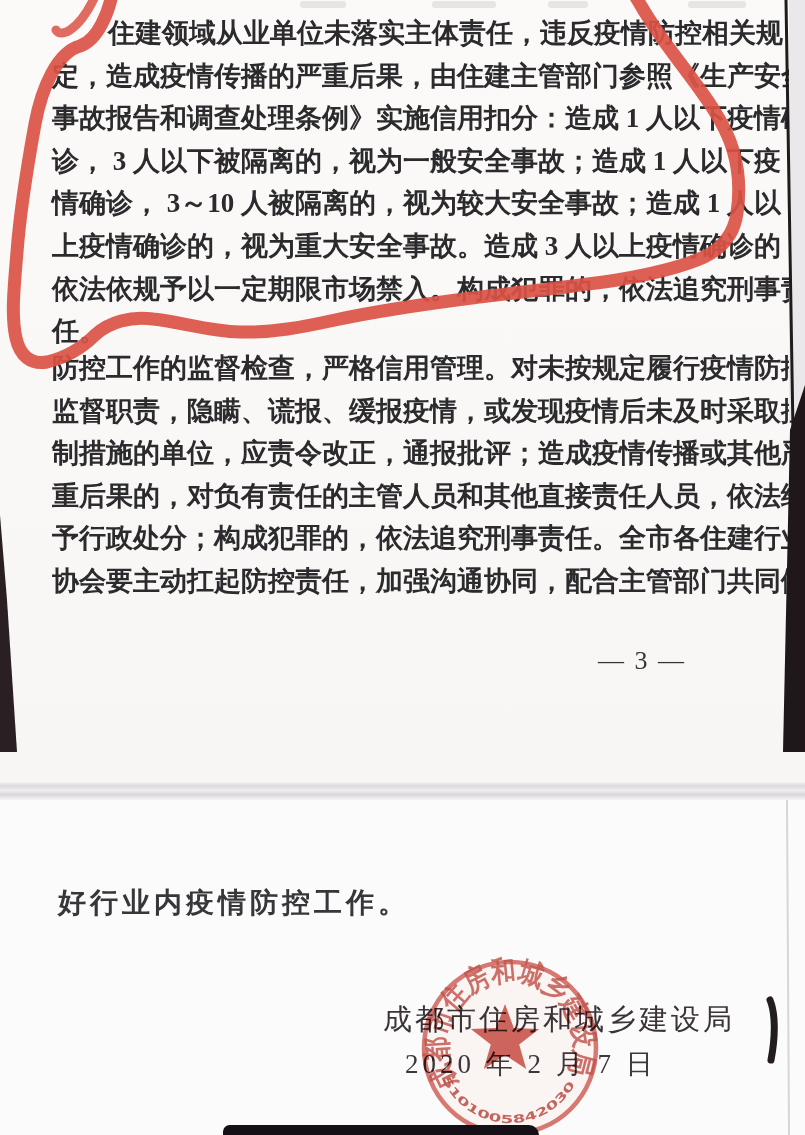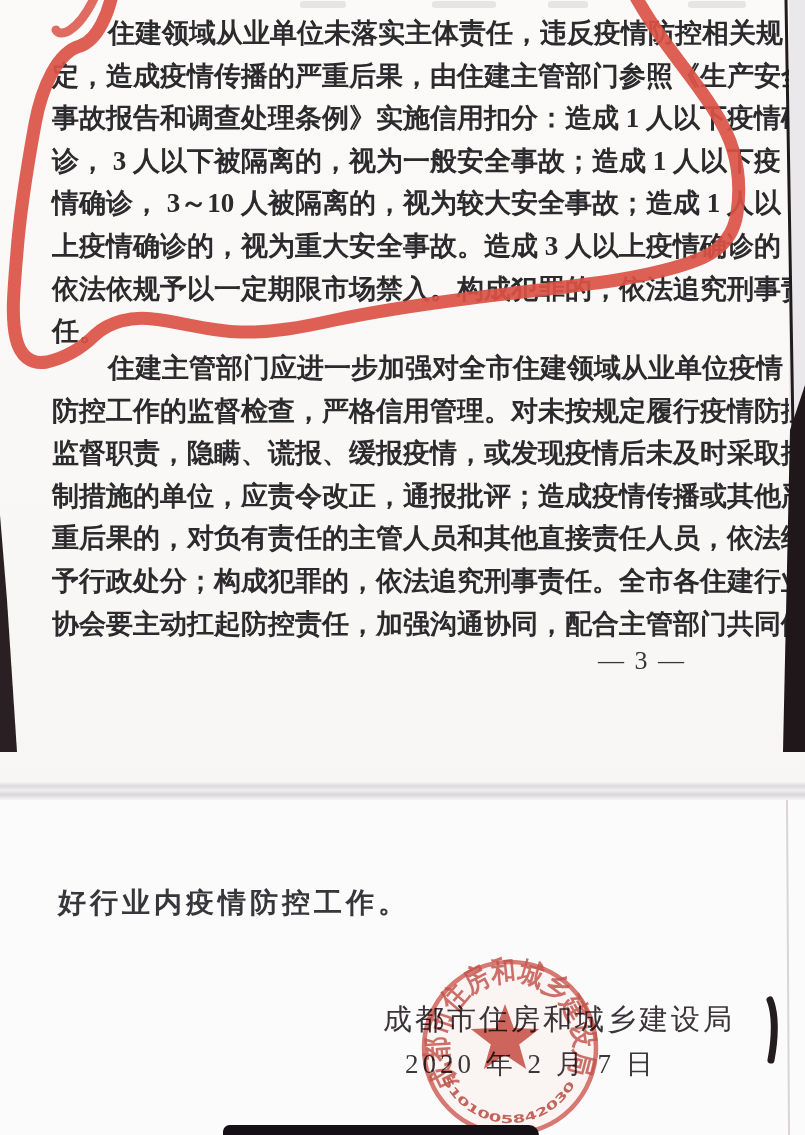--- a/index.html
+++ b/index.html
@@ -61,21 +61,20 @@
       <div class="line">定，造成疫情传播的严重后果，由住建主管部门参照《生产安全</div>
       <div class="line">事故报告和调查处理条例》实施信用扣分：造成 1 人以下疫情确</div>
       <div class="line">诊， 3 人以下被隔离的，视为一般安全事故；造成 1 人以下疫</div>
       <div class="line">情确诊， 3～10 人被隔离的，视为较大安全事故；造成 1 人以</div>
       <div class="line">上疫情确诊的，视为重大安全事故。造成 3 人以上疫情确诊的，</div>
       <div class="line">依法依规予以一定期限市场禁入。构成犯罪的，依法追究刑事责</div>
       <div class="line short">任。</div>
     </div>
 
     <div class="para para2">
-      <div class="line indent">住建主管部门应进一步加强对全市住建领域从业单位疫情</div>
       <div class="line">防控工作的监督检查，严格信用管理。对未按规定履行疫情防控</div>
       <div class="line">监督职责，隐瞒、谎报、缓报疫情，或发现疫情后未及时采取控</div>
       <div class="line">制措施的单位，应责令改正，通报批评；造成疫情传播或其他严</div>
       <div class="line">重后果的，对负有责任的主管人员和其他直接责任人员，依法给</div>
       <div class="line">予行政处分；构成犯罪的，依法追究刑事责任。全市各住建行业</div>
       <div class="line">协会要主动扛起防控责任，加强沟通协同，配合主管部门共同做</div>
     </div>
 
     <div class="page-number">— 3 —</div>
 

